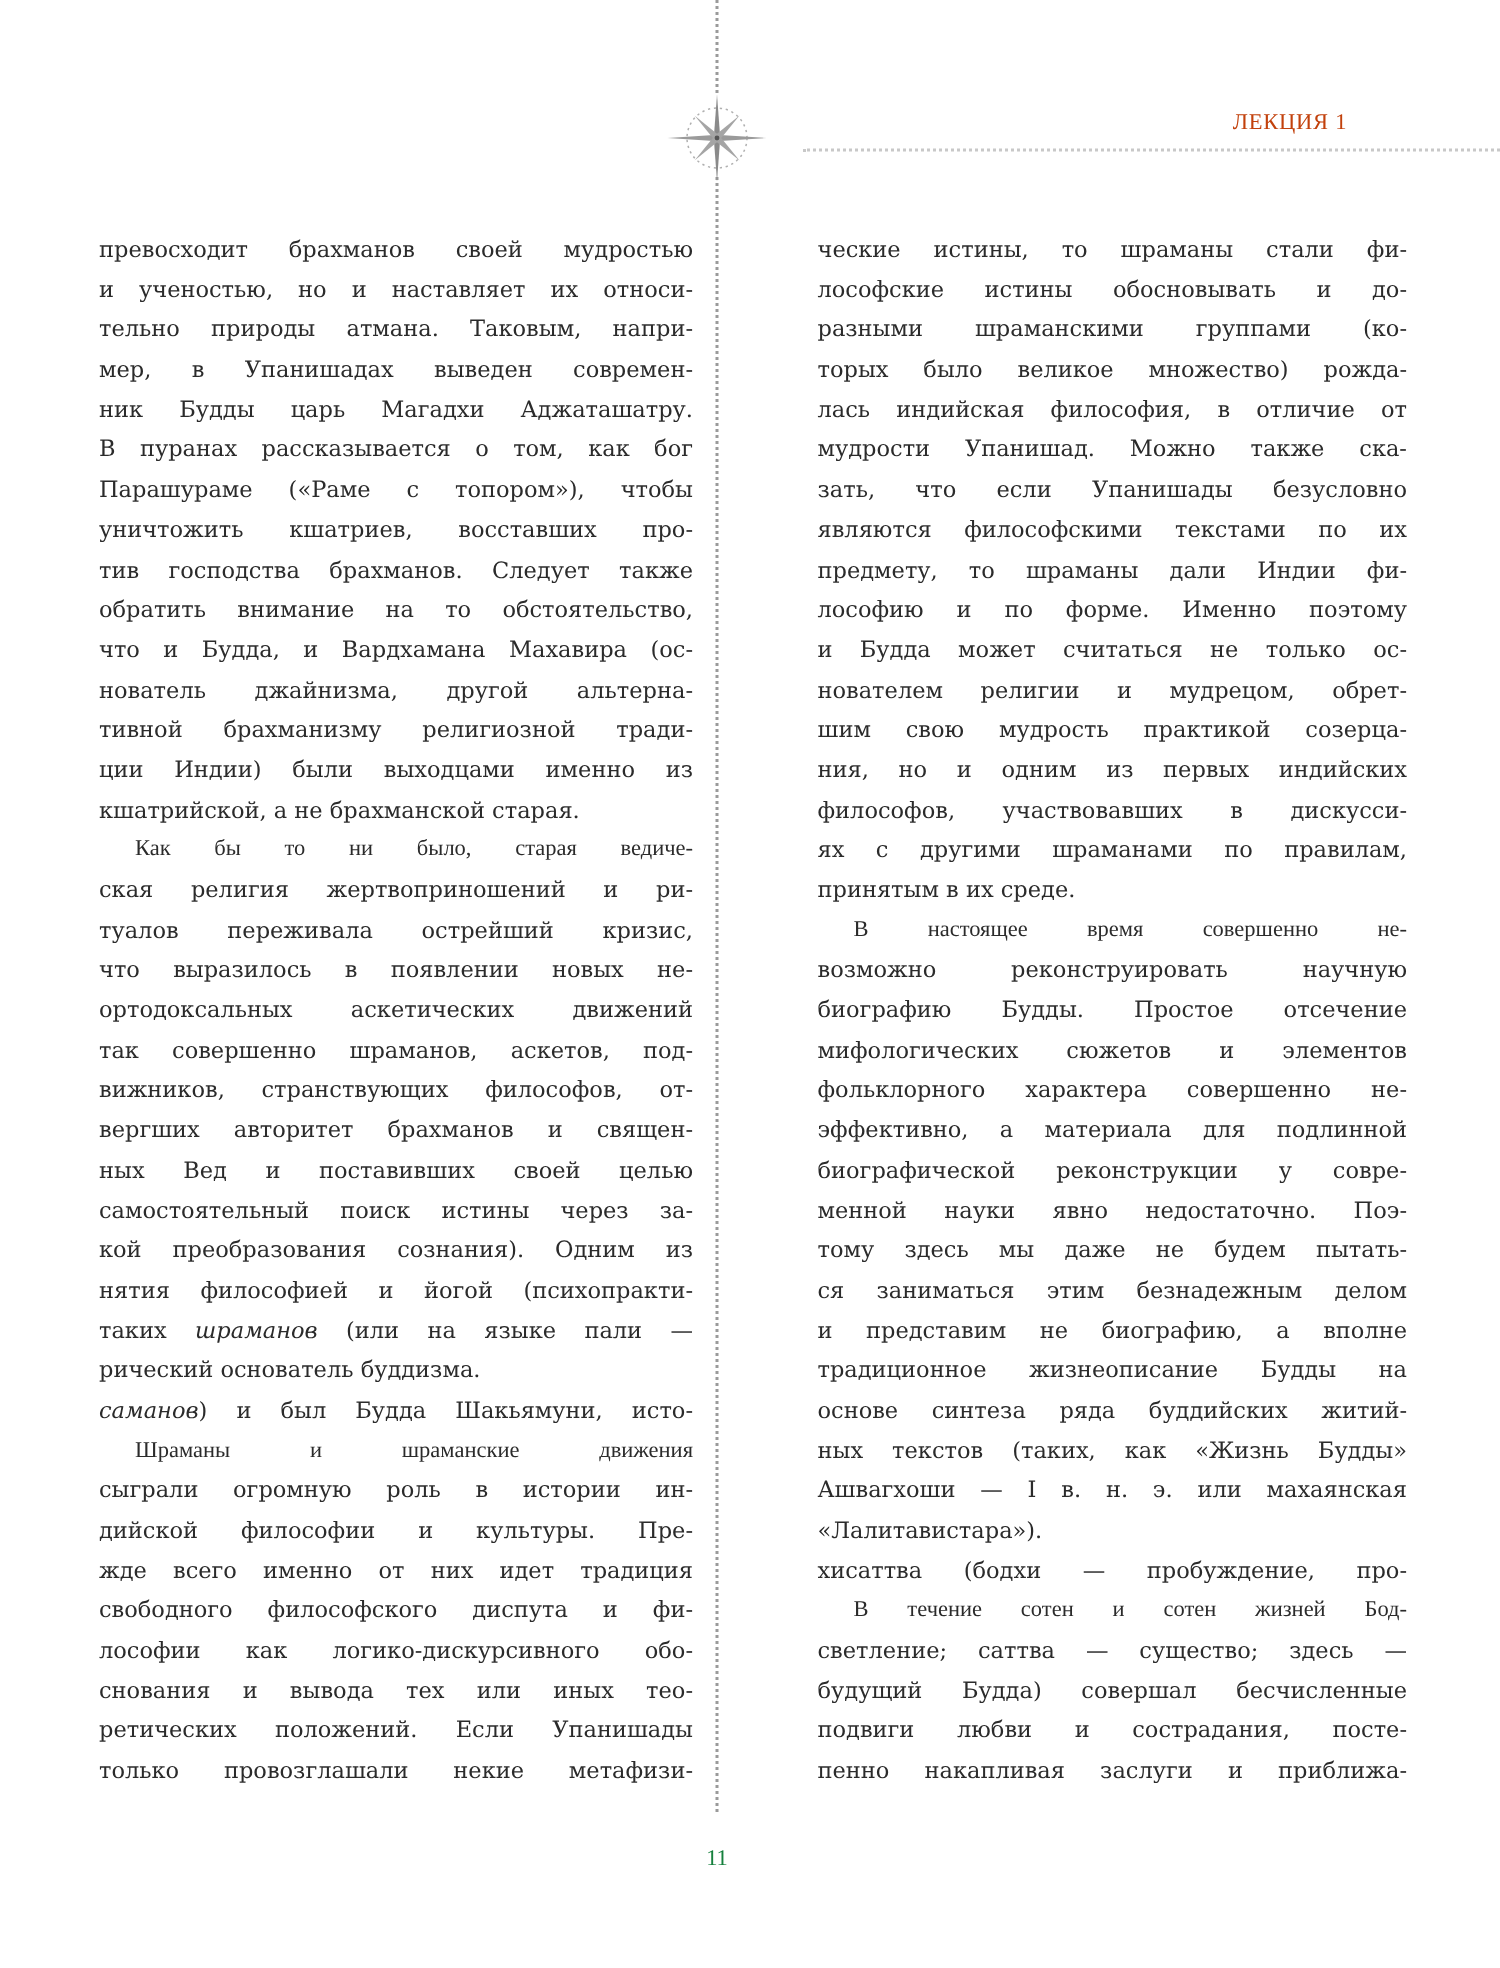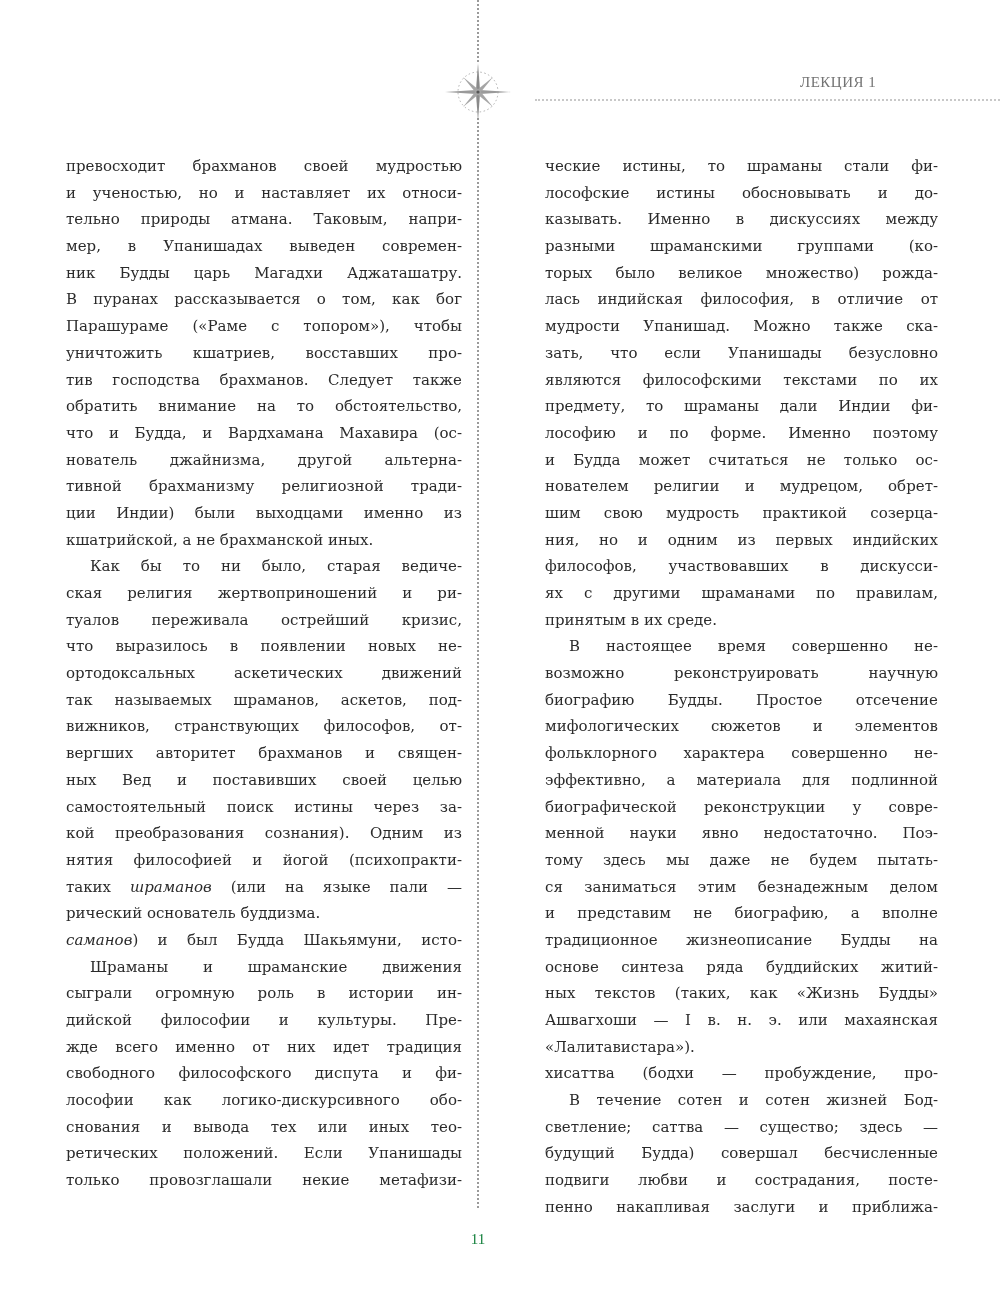--- a/index.html
+++ b/index.html
@@ -5,30 +5,30 @@
   html, body { margin:0; padding:0; background:#ffffff; }
   body { width:1000px; height:1312px; position:relative; overflow:hidden;
          font-family:"DejaVu Serif", serif; color:#2b2b2b; }
   .vline-top { position:absolute; left:477px; top:0; width:0; height:62px;
                border-left:2px dotted #9a9a9a; }
   .vline-mid { position:absolute; left:477px; top:118px; width:0; height:1090px;
                border-left:2px dotted #9a9a9a; }
   .compass { position:absolute; left:443px; top:57px; width:70px; height:70px; }
   .hline { position:absolute; left:535px; top:99px; width:465px; height:0;
            border-top:2px dotted #c8c8c8; }
-  .running-head { position:absolute; left:800px; top:74px; width:120px; text-align:left;
+  .running-head { position:absolute; left:800px; top:74px; width:120px; text-align:center;
                   font-family:"Liberation Serif", serif; font-size:15px; letter-spacing:0.5px;
-                  color:#737373; }
+                  color:#c2410c; }
   .col { position:absolute; top:153px; font-size:15px; line-height:26.7px;
          text-align:justify; }
   .col.left { left:66px; width:396px; }
   .col.right { left:497px; width:393px;margin-left:48px; }
   .col .ln { display:block; white-space:nowrap; text-align:justify; text-align-last:justify; height:26.7px; }
   .col .ln.last { text-align-last:left; }
-  .col .ln.indent { padding-left:24px; }
+  .col .ln.indent { padding-left:24px;font-family:Liberation Serif, serif; }
   .col .ln i { }
   .page-number { position:absolute; left:460px; top:1231px; width:36px; text-align:center;
                  font-family:"Liberation Serif", serif; font-size:15px; color:#15803d; }
 </style>
 </head>
 <body>
 
 <div class="vline-top"></div>
 <div class="vline-mid"></div>
 
@@ -56,27 +56,27 @@
     <span class="ln">ник Будды царь Магадхи Аджаташатру.</span>
     <span class="ln">В пуранах рассказывается о том, как бог</span>
     <span class="ln">Парашураме («Раме с топором»), чтобы</span>
     <span class="ln">уничтожить кшатриев, восставших про-</span>
     <span class="ln">тив господства брахманов. Следует также</span>
     <span class="ln">обратить внимание на то обстоятельство,</span>
     <span class="ln">что и Будда, и Вардхамана Махавира (ос-</span>
     <span class="ln">нователь джайнизма, другой альтерна-</span>
     <span class="ln">тивной брахманизму религиозной тради-</span>
     <span class="ln">ции Индии) были выходцами именно из</span>
-    <span class="ln last">кшатрийской, а не брахманской иных.</span>
+    <span class="ln last">кшатрийской, а не брахманской старая.</span>
     <span class="ln indent">Как бы то ни было, старая ведиче-</span>
     <span class="ln">ская религия жертвоприношений и ри-</span>
     <span class="ln">туалов переживала острейший кризис,</span>
     <span class="ln">что выразилось в появлении новых не-</span>
     <span class="ln">ортодоксальных аскетических движений</span>
-    <span class="ln">так называемых шраманов, аскетов, под-</span>
+    <span class="ln">так совершенно шраманов, аскетов, под-</span>
     <span class="ln">вижников, странствующих философов, от-</span>
     <span class="ln">вергших авторитет брахманов и священ-</span>
     <span class="ln">ных Вед и поставивших своей целью</span>
     <span class="ln">самостоятельный поиск истины через за-</span>
     <span class="ln">кой преобразования сознания). Одним из</span>
     <span class="ln">нятия философией и йогой (психопракти-</span>
     <span class="ln"><span>таких </span><i>шраманов</i><span> (или на языке пали —</span></span>
     <span class="ln last">рический основатель буддизма.</span>
     <span class="ln"><span></span><i>саманов</i><span>) и был Будда Шакьямуни, исто-</span></span>
     <span class="ln indent">Шраманы и шраманские движения</span>
@@ -85,21 +85,20 @@
     <span class="ln">жде всего именно от них идет традиция</span>
     <span class="ln">свободного философского диспута и фи-</span>
     <span class="ln">лософии как логико-дискурсивного обо-</span>
     <span class="ln">снования и вывода тех или иных тео-</span>
     <span class="ln">ретических положений. Если Упанишады</span>
     <span class="ln">только провозглашали некие метафизи-</span>
   </div>
 <div class="col right" id="col-right">
     <span class="ln">ческие истины, то шраманы стали фи-</span>
     <span class="ln">лософские истины обосновывать и до-</span>
-    <span class="ln">казывать. Именно в дискуссиях между</span>
     <span class="ln">разными шраманскими группами (ко-</span>
     <span class="ln">торых было великое множество) рожда-</span>
     <span class="ln">лась индийская философия, в отличие от</span>
     <span class="ln">мудрости Упанишад. Можно также ска-</span>
     <span class="ln">зать, что если Упанишады безусловно</span>
     <span class="ln">являются философскими текстами по их</span>
     <span class="ln">предмету, то шраманы дали Индии фи-</span>
     <span class="ln">лософию и по форме. Именно поэтому</span>
     <span class="ln">и Будда может считаться не только ос-</span>
     <span class="ln">нователем религии и мудрецом, обрет-</span>

